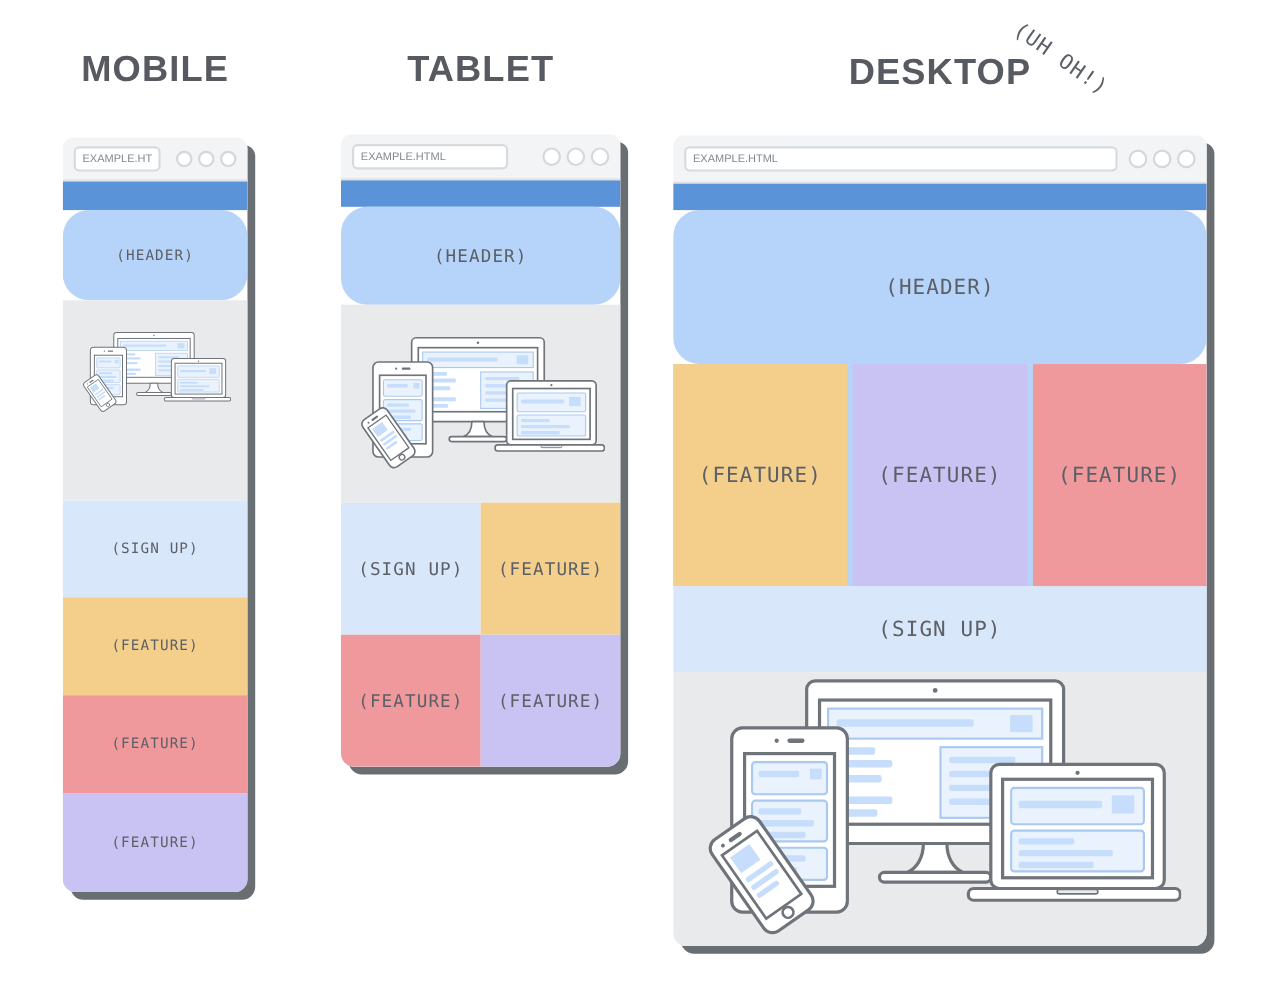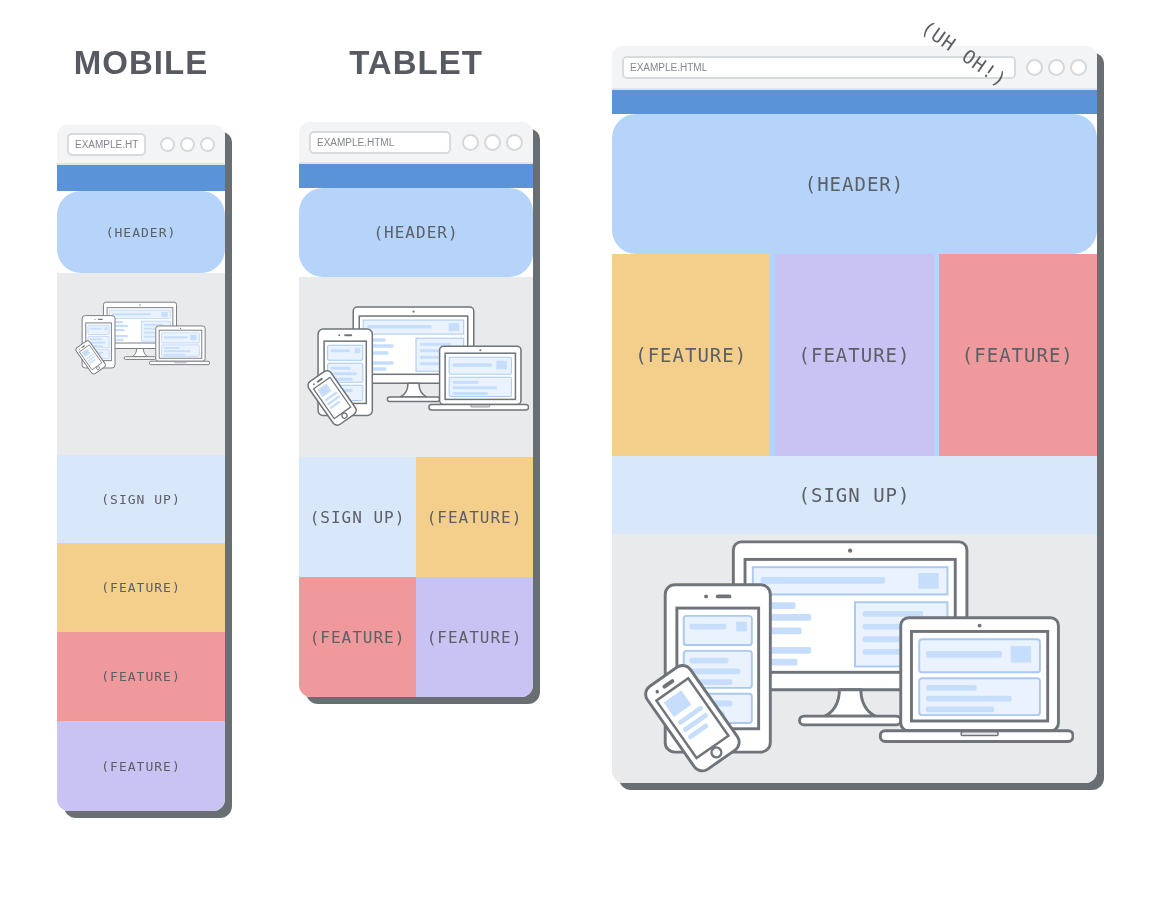--- a/index.html
+++ b/index.html
@@ -58,21 +58,21 @@
   .p-mobile .sec{font-size:13px;}
   .m-nav{height:26px;}
   .m-header{height:82px;}
   .m-hero{height:182px;align-items:flex-start;padding-top:28px;}
   .m-signup{height:88px;}
   .m-feat{height:89px;}
   .m-feat-last{height:90px;}
   .m-hero svg{width:137px;height:auto;}
 
   
-  .p-tablet{left:299px;top:44px;width:234px;}
+  .p-tablet{left:310px;top:44px;width:254px;}
   .p-tablet .panel-title{margin-bottom:40px;}
   .p-tablet .titlebar{height:42px;}
   .p-tablet .sec{font-size:16px;}
   .t-nav{height:24px;}
   .t-header{height:89px;}
   .t-hero{height:180px;}
   .t-grid{display:grid;grid-template-columns:1fr 1fr;}
   .t-cell{height:120px;}
   .t-hero svg{width:226px;height:auto;}
 
@@ -208,20 +208,21 @@
     <div class="t-grid">
       <div class="sec signup t-cell">(SIGN UP)</div>
       <div class="sec f-orange t-cell">(FEATURE)</div>
       <div class="sec f-red t-cell">(FEATURE)</div>
       <div class="sec f-purple t-cell">(FEATURE)</div>
     </div>
   </div>
 </section>
 
 <section class="panel p-desktop">
+  <h2 class="panel-title">DESKTOP</h2>
   <div class="annotation">(UH OH!)</div>
   <div class="browser">
     <div class="titlebar">
       <div class="url">EXAMPLE.HTML</div>
       <div class="dots">
         <span class="dot"></span>
         <span class="dot"></span>
         <span class="dot"></span>
       </div>
     </div>

